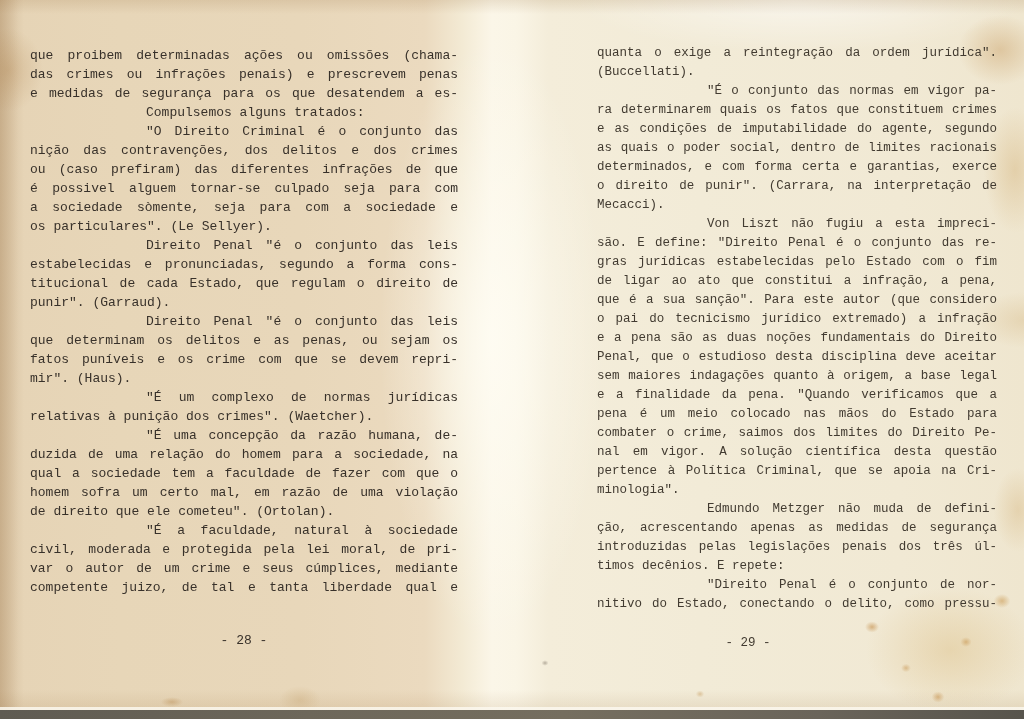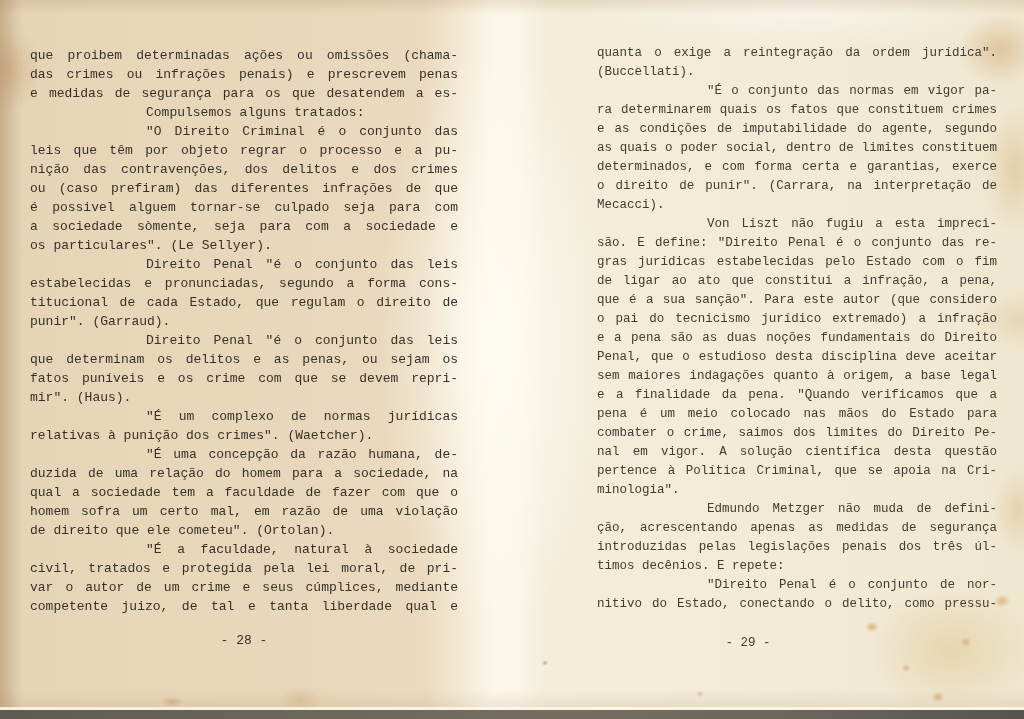--- a/index.html
+++ b/index.html
@@ -85,21 +85,20 @@
   <div class="paper"></div>
   <div class="shading"></div>
   <div class="stains"></div>
 
   <div class="textblock textblock-left">
       <div class="line">que proibem determinadas ações ou omissões (chama-</div>
       <div class="line">das crimes ou infrações penais) e prescrevem penas</div>
       <div class="line">e medidas de segurança para os que desatendem a es-</div>
       <div class="line ind end">Compulsemos alguns tratados:</div>
       <div class="line ind">"O Direito Criminal é o conjunto das</div>
-      <div class="line">leis que têm por objeto regrar o processo e a pu-</div>
       <div class="line">nição das contravenções, dos delitos e dos crimes</div>
       <div class="line">ou (caso prefiram) das diferentes infrações de que</div>
       <div class="line">é possivel alguem tornar-se culpado seja para com</div>
       <div class="line">a sociedade sòmente, seja para com a sociedade e</div>
       <div class="line end">os particulares". (Le Sellyer).</div>
       <div class="line ind">Direito Penal "é o conjunto das leis</div>
       <div class="line">estabelecidas e pronunciadas, segundo a forma cons-</div>
       <div class="line">titucional de cada Estado, que regulam o direito de</div>
       <div class="line end">punir". (Garraud).</div>
       <div class="line ind">Direito Penal "é o conjunto das leis</div>
@@ -107,33 +106,33 @@
       <div class="line">fatos puníveis e os crime com que se devem repri-</div>
       <div class="line end">mir". (Haus).</div>
       <div class="line ind">"É um complexo de normas jurídicas</div>
       <div class="line end">relativas à punição dos crimes". (Waetcher).</div>
       <div class="line ind">"É uma concepção da razão humana, de-</div>
       <div class="line">duzida de uma relação do homem para a sociedade, na</div>
       <div class="line">qual a sociedade tem a faculdade de fazer com que o</div>
       <div class="line">homem sofra um certo mal, em razão de uma violação</div>
       <div class="line end">de direito que ele cometeu". (Ortolan).</div>
       <div class="line ind">"É a faculdade, natural à sociedade</div>
-      <div class="line">civil, tratados e protegida pela lei moral, de pri-</div>
+      <div class="line">civil, moderada e protegida pela lei moral, de pri-</div>
       <div class="line">var o autor de um crime e seus cúmplices, mediante</div>
       <div class="line">competente juizo, de tal e tanta liberdade qual e</div>
     </div>
   <div class="pagenum pagenum-left">- 28 -</div>
 
   <div class="textblock textblock-right">
       <div class="line">quanta o exige a reintegração da ordem jurídica".</div>
       <div class="line end">(Buccellati).</div>
       <div class="line ind">"É o conjunto das normas em vigor pa-</div>
       <div class="line">ra determinarem quais os fatos que constituem crimes</div>
       <div class="line">e as condições de imputabilidade do agente, segundo</div>
-      <div class="line">as quais o poder social, dentro de limites constituem</div>
+      <div class="line">as quais o poder social, dentro de limites racionais</div>
       <div class="line">determinados, e com forma certa e garantias, exerce</div>
       <div class="line">o direito de punir". (Carrara, na interpretação de</div>
       <div class="line end">Mecacci).</div>
       <div class="line ind">Von Liszt não fugiu a esta impreci-</div>
       <div class="line">são. E define: "Direito Penal é o conjunto das re-</div>
       <div class="line">gras jurídicas estabelecidas pelo Estado com o fim</div>
       <div class="line">de ligar ao ato que constitui a infração, a pena,</div>
       <div class="line">que é a sua sanção". Para este autor (que considero</div>
       <div class="line">o pai do tecnicismo jurídico extremado) a infração</div>
       <div class="line">e a pena são as duas noções fundamentais do Direito</div>

